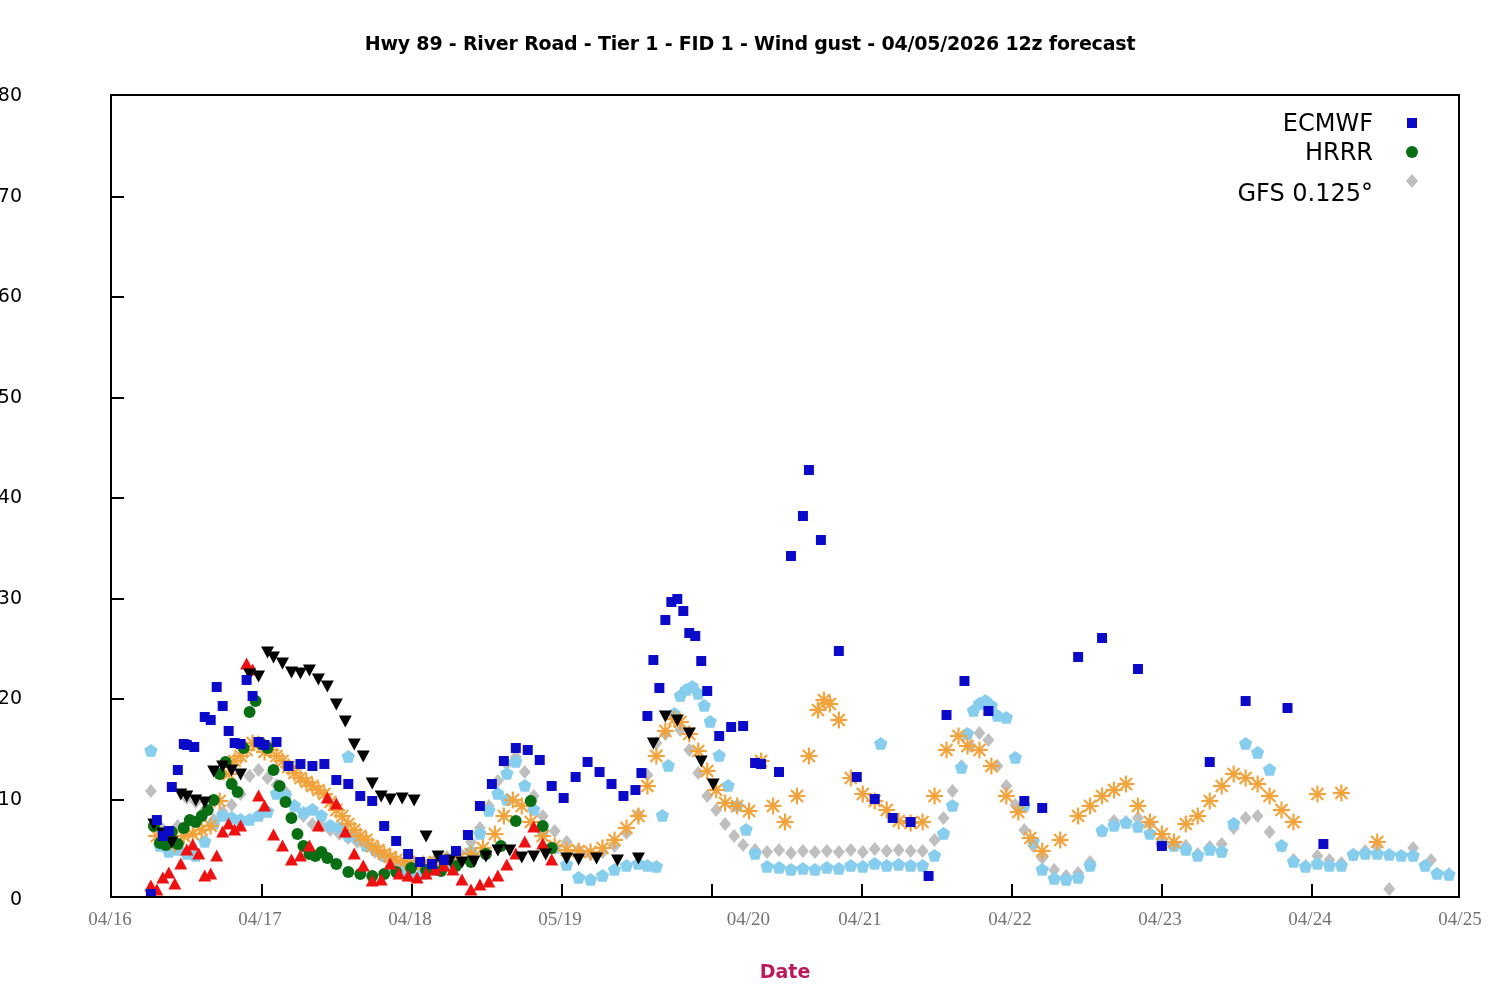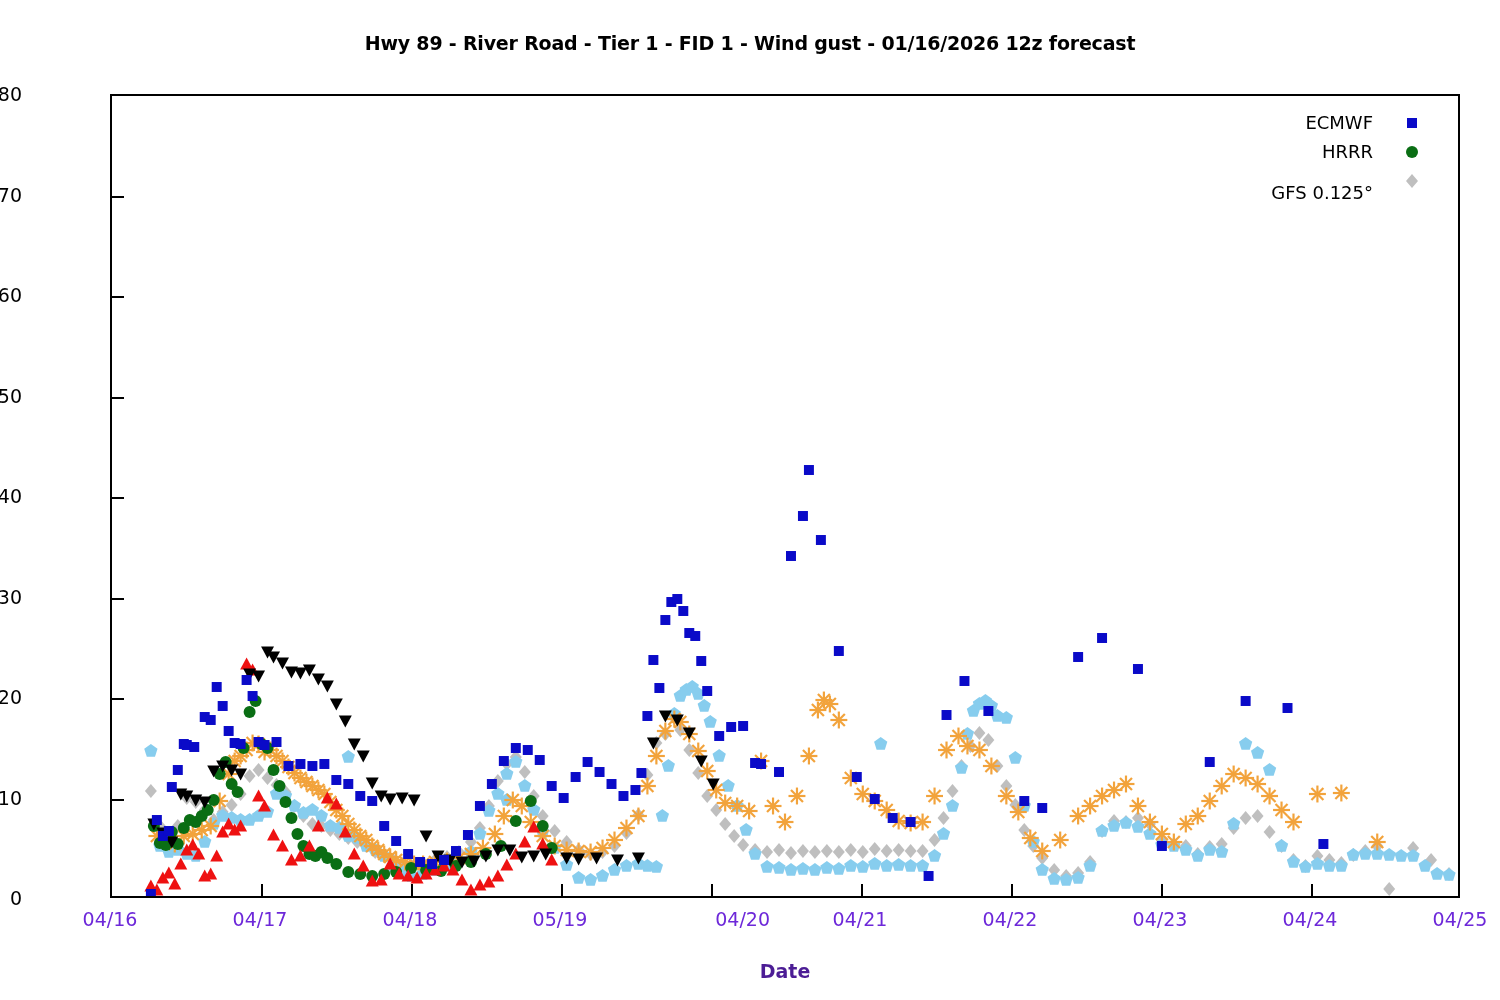--- a/index.html
+++ b/index.html
@@ -4,38 +4,38 @@
 <style>
   html,body{margin:0;padding:0;background:#ffffff;}
   body{width:1500px;height:1000px;font-family:"DejaVu Sans",sans-serif;overflow:hidden;}
   #stage{position:relative;width:1500px;height:1000px;background:#fff;}
   #chart-title{position:absolute;left:0;top:32px;width:1500px;text-align:center;
     font-size:19px;font-weight:bold;color:#000;letter-spacing:-0.2px;}
   #plot-area{position:absolute;left:110px;top:94px;width:1350px;height:804px;
     border:2px solid #000;box-sizing:border-box;background:#fff;}
   #svg-points{position:absolute;left:0;top:0;width:100%;height:100%;}
   #x-label{position:absolute;left:110px;top:960px;width:1350px;text-align:center;
-    font-size:19px;font-weight:bold;color:#4c1d95;}
+    font-size:19px;font-weight:bold;color:#be185d;}
   .ytick-label{position:absolute;right:1478px;width:60px;text-align:right;
     font-size:19px;color:#000;transform:translateY(-11px);}
   .ytick-mark{position:absolute;left:0;width:12px;height:2px;background:#000;}
   .xtick-label{position:absolute;top:908px;width:120px;text-align:center;
-    font-size:19px;color:#6d28d9;transform:translateX(-60px);}
+    font-size:19px;color:#737373;transform:translateX(-60px);font-family:Liberation Serif, serif;}
   .xtick-mark{position:absolute;bottom:0;width:2px;height:12px;background:#000;}
   #legend{position:absolute;left:1150px;top:108px;width:275px;}
   .legend-row{display:flex;align-items:center;justify-content:flex-end;height:29px;}
-  .legend-label{font-size:18px;color:#000;text-align:right;padding-right:26px;}
+  .legend-label{font-size:24px;color:#000;text-align:right;padding-right:26px;}
   .legend-marker{width:26px;height:26px;display:flex;align-items:center;justify-content:center;}
 </style>
 </head>
 <body>
 
 <div id="stage">
 
-  <div id="chart-title">Hwy 89 - River Road - Tier 1 - FID 1 - Wind gust - 01/16/2026 12z forecast</div>
+  <div id="chart-title">Hwy 89 - River Road - Tier 1 - FID 1 - Wind gust - 04/05/2026 12z forecast</div>
 
   <div id="x-label">Date</div>
 
   <div id="plot-area">
     <svg id="svg-points" viewBox="0 0 1350 804" preserveAspectRatio="none">
         <g>
           <polygon points="39,691.475 45,698.475 39,705.475 33,698.475" fill="#bfbfbf"></polygon>
           <polygon points="48,726.65 54,733.65 48,740.65 42,733.65" fill="#bfbfbf"></polygon>
           <polygon points="57,734.69 63,741.69 57,748.69 51,741.69" fill="#bfbfbf"></polygon>
           <polygon points="66,726.65 72,733.65 66,740.65 60,733.65" fill="#bfbfbf"></polygon>

